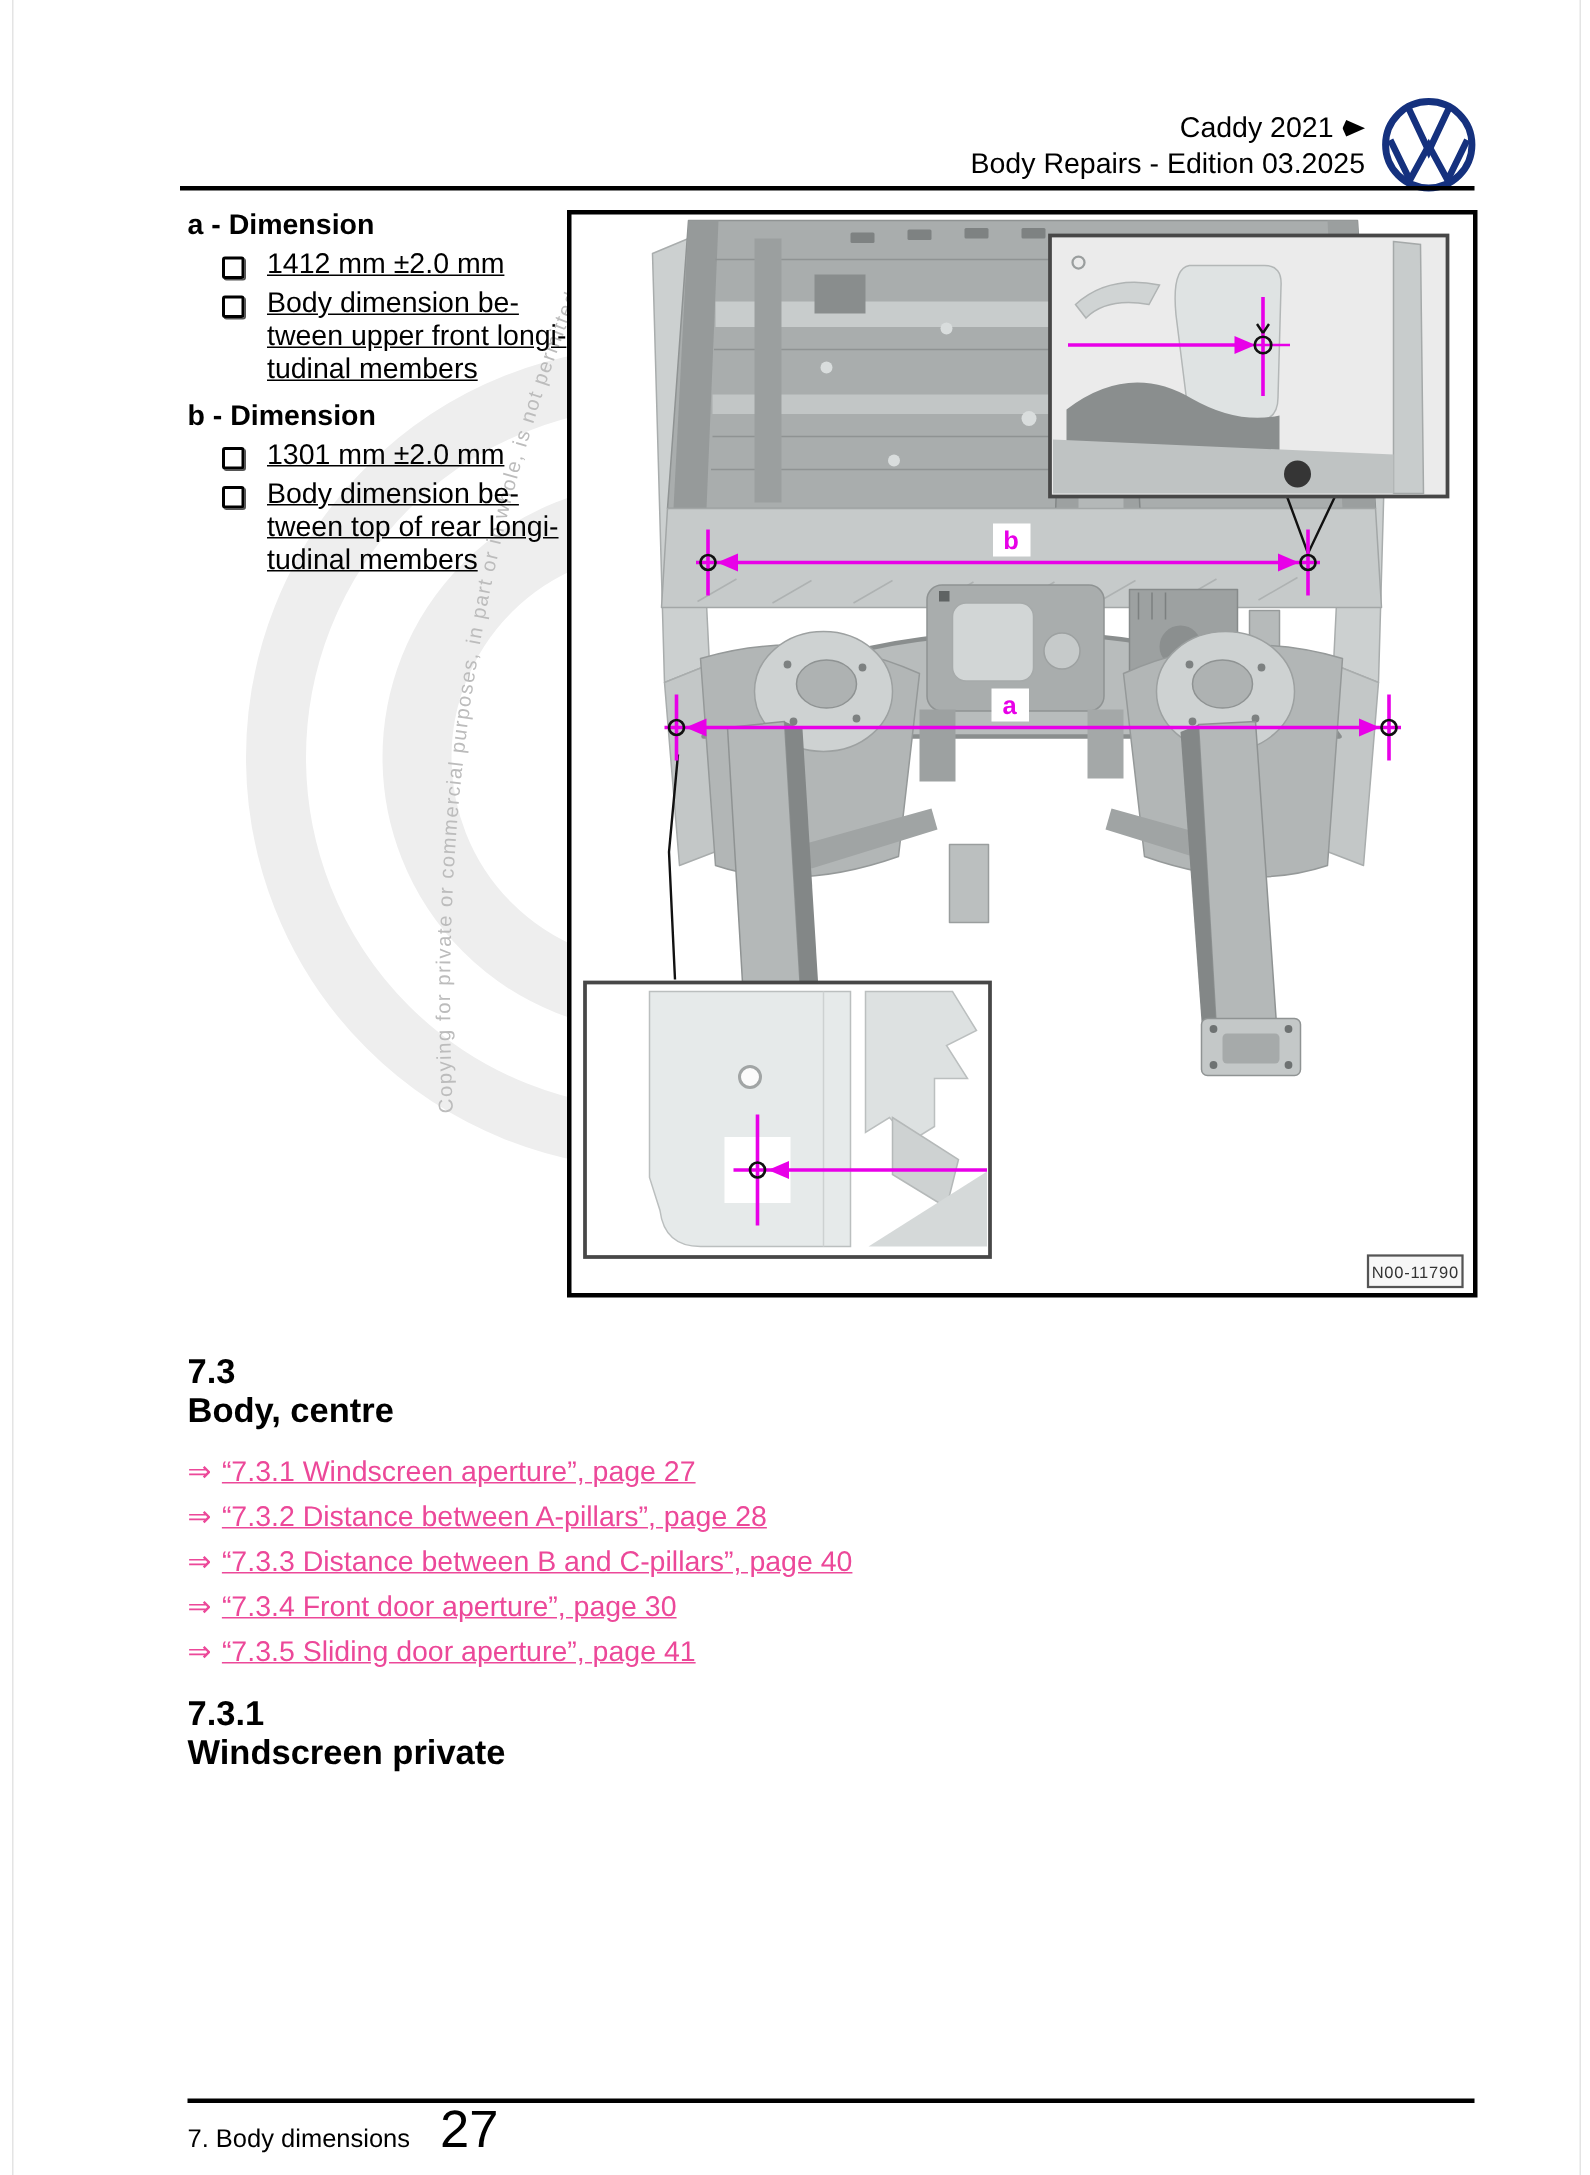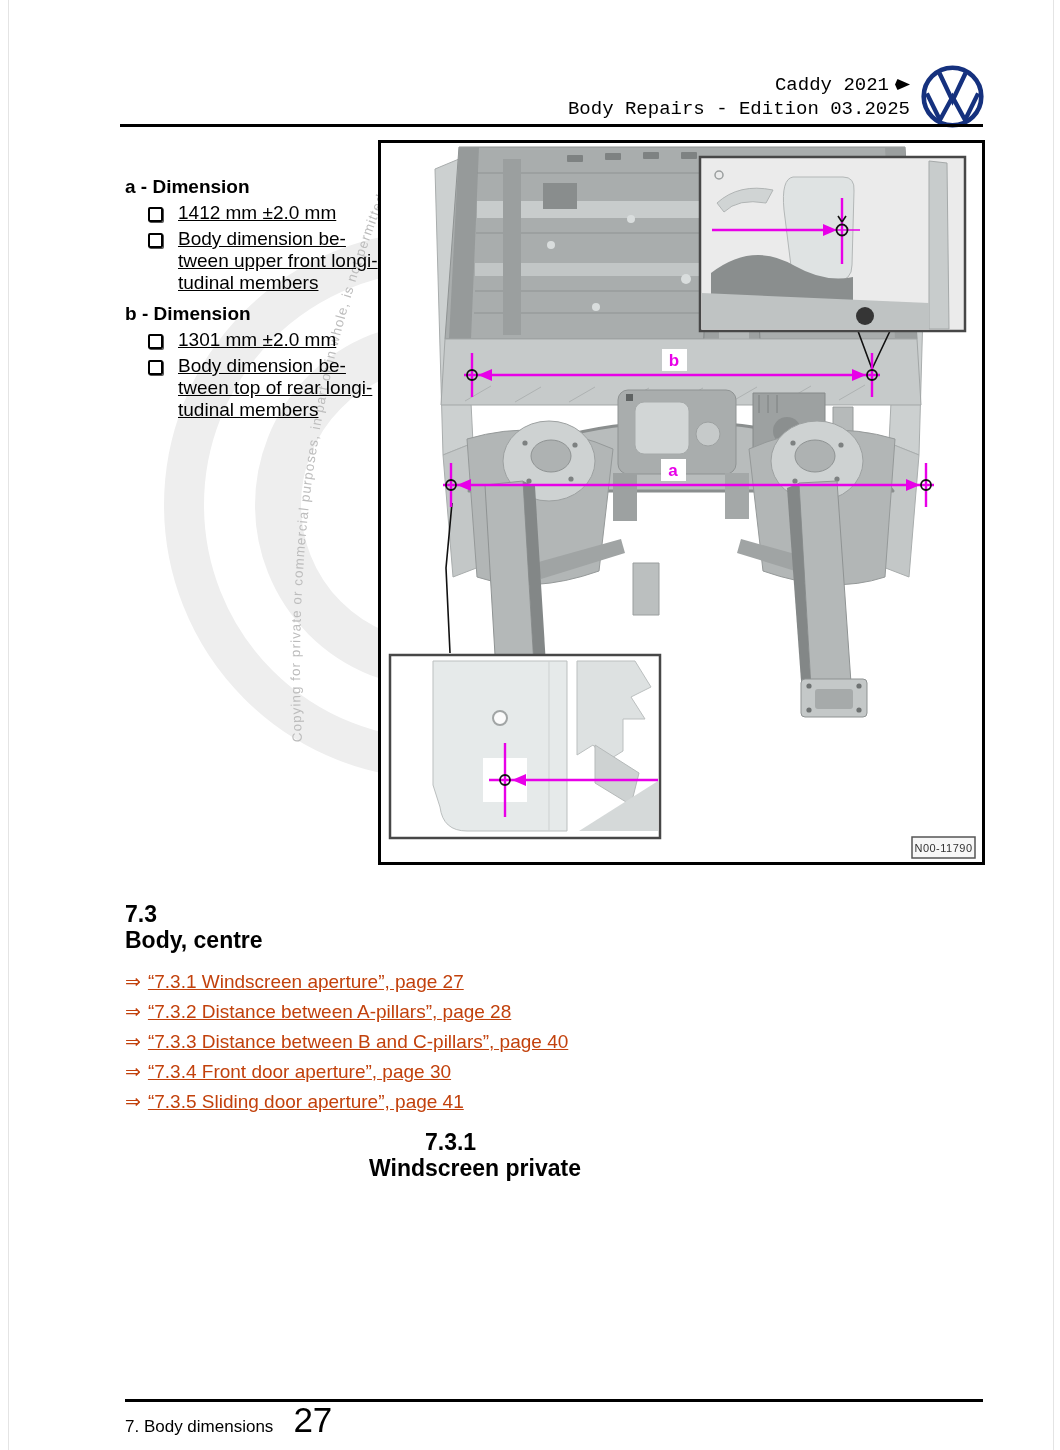--- a/index.html
+++ b/index.html
@@ -8,48 +8,48 @@
     font-family:"Liberation Sans",sans-serif;color:#000;overflow:hidden;
   }
   .edge{position:absolute;top:0;width:1px;height:1450px;background:#e4e4e4;}
   .edge.l{left:8px;} .edge.r{left:1053px;}
 
   
   .wm{position:absolute;left:0;top:0;z-index:0;}
 
   
   .hdr-text{position:absolute;left:410px;top:74px;width:500px;text-align:right;
-    font-size:19px;line-height:23px;z-index:2;font-family:Liberation Mono, monospace;}
+    font-size:19px;line-height:23px;z-index:2;}
   .hdr-arrow-icon{display:inline-block;margin-left:6px;vertical-align:-1px;}
   .vw-logo{position:absolute;left:919px;top:63px;width:67px;height:67px;z-index:2;}
   .hdr-rule{position:absolute;left:120px;top:124px;width:863px;height:3px;background:#000;z-index:2;}
 
   
-  .dims{position:absolute;left:125px;top:140px;width:262px;font-size:19px;z-index:2;margin-top:36px;}
+  .dims{position:absolute;left:125px;top:140px;width:262px;font-size:19px;z-index:2;}
   .dim-h{font-weight:bold;line-height:22px;margin:0;}
   .dim-h.second{margin-top:9px;}
   .dim-item{display:flex;margin:4px 0 4px 23px;line-height:22px;}
   .cbx{flex:0 0 auto;width:11px;height:11px;border:2px solid #000;border-radius:2px;
     margin:5px 15px 0 0;box-shadow:1px 1px 0 0 #555;}
   .dim-text{white-space:pre-line;text-decoration:underline;}
 
   
   .figure{position:absolute;left:378px;top:140px;width:601px;height:719px;
     border:3px solid #000;background:#fff;z-index:1;}
   .figure svg text{font-family:"Liberation Sans",sans-serif;}
 
   
   .sections{position:absolute;left:125px;top:901px;width:700px;z-index:2;}
   .sec-h{display:flex;font-size:23px;font-weight:bold;line-height:26px;flex-direction:column;}
   .sec-num{width:100px;flex:0 0 auto;}
   .links{margin-top:19px;}
-  .xlink{font-size:19px;line-height:20px;margin:0 0 10px;color:#c2410c;cursor:pointer;}
+  .xlink{font-size:19px;line-height:20px;margin:0 0 10px;color:#ec4899;cursor:pointer;}
   .xlink .arr{margin-right:7px;text-decoration:none;}
   .xlink .lbl{text-decoration:underline;}
-  .sub-h{margin-top:17px;align-items:center;}
+  .sub-h{margin-top:17px;}
 
   
   .ftr-rule{position:absolute;left:125px;top:1399px;width:858px;height:3px;background:#000;z-index:2;}
   .footer{position:absolute;left:125px;top:1400px;width:864px;display:flex;
     justify-content:flex-start;align-items:baseline;gap:20px;z-index:2;}
   .ftr-chapter{font-size:17px;}
   .ftr-page{font-size:35px;}
 </style>
 </head>
 <body>

